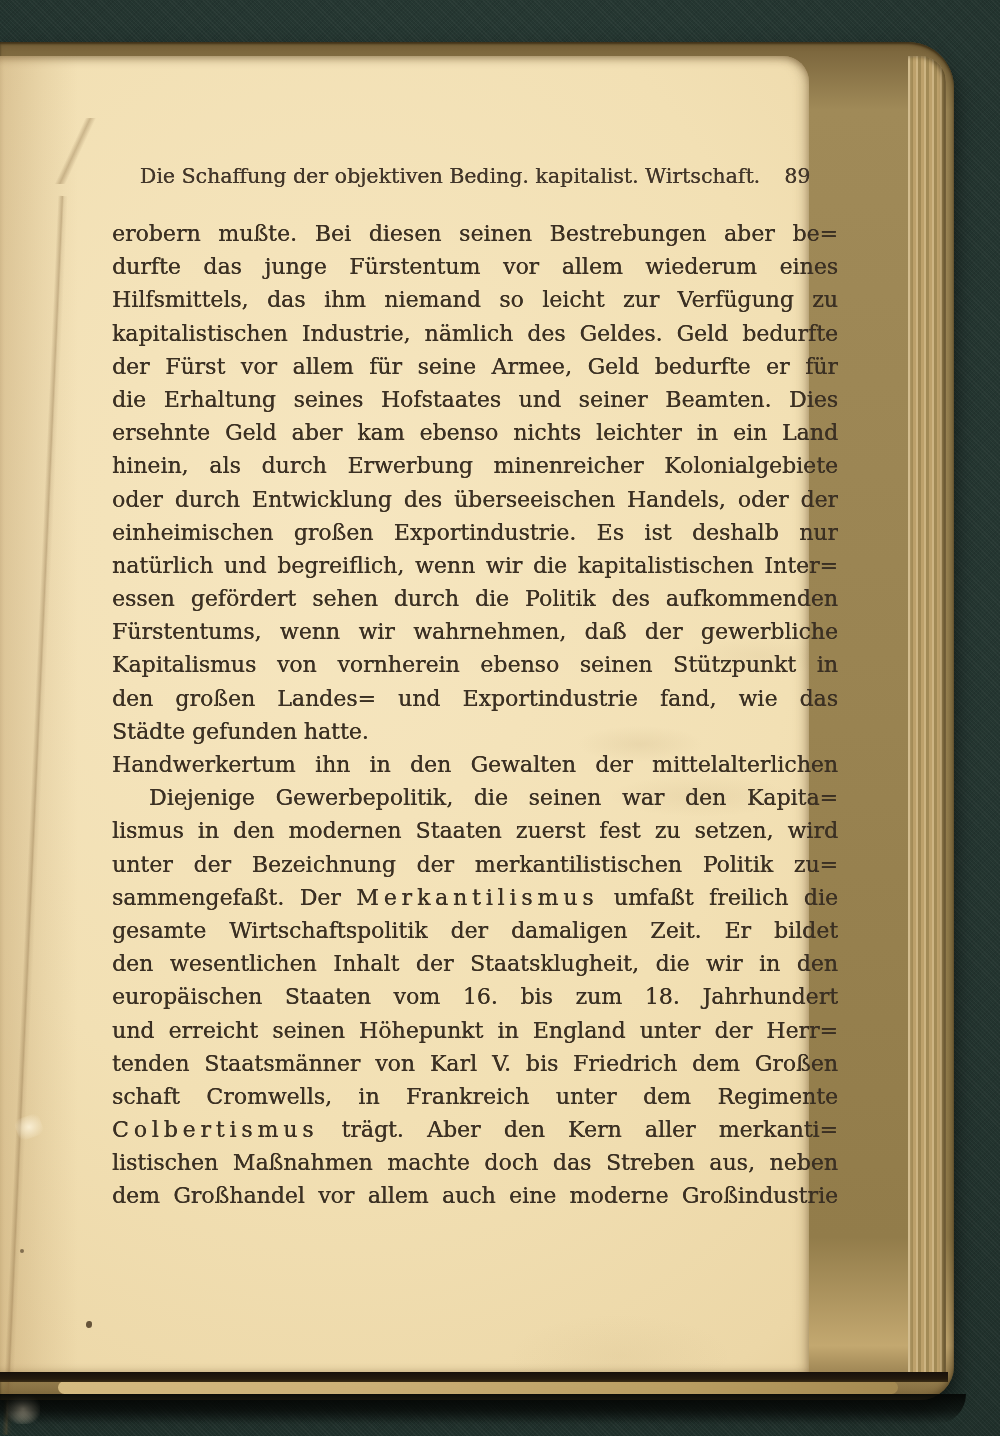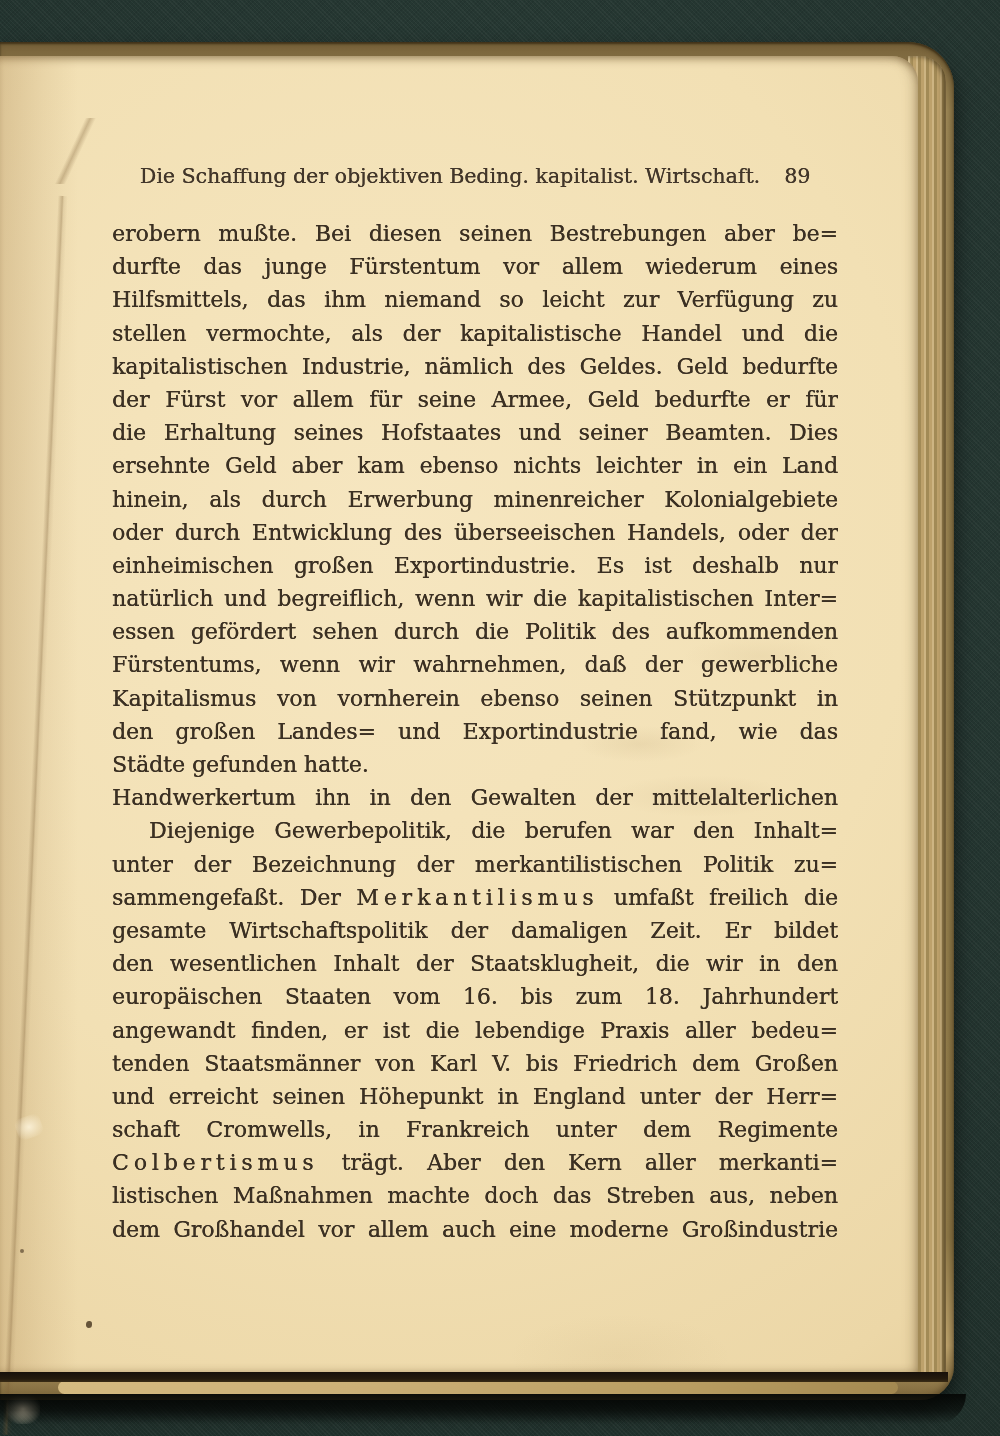--- a/index.html
+++ b/index.html
@@ -33,21 +33,21 @@
   }
   
   .fore-edge {
     position: absolute; left: 908px; top: 56px; width: 38px; height: 1322px;
     border-radius: 0 26px 4px 0;
     background: repeating-linear-gradient(90deg, #cdb482 0 2px, #a28a56 2px 5px, #bda16b 5px 8px);
     box-shadow: inset -3px 0 5px rgba(50,38,15,0.65), inset 2px 0 3px rgba(255,240,200,0.35);
   }
   
   .page {
-    position: absolute; left: 0; top: 56px; width: 918px; height: 1318px;
+    position: absolute; left: 0; top: 56px; width: 809px; height: 1318px;
     background: radial-gradient(115% 90% at 42% 36%, #f6e6c0 0%, #f2e0b4 50%, #ecd7a7 82%, #e2ca96 100%);
     border-radius: 0 26px 0 0;
     box-shadow:
       inset 0 8px 10px -6px rgba(80,55,20,0.55),
       inset -9px 0 14px -8px rgba(95,70,32,0.55),
       inset 0 -7px 10px -6px rgba(95,70,32,0.4);
     text-decoration: underline;
   }
   
   .page-left-shade {
@@ -139,44 +139,43 @@
 
     <div class="running-header">
       <span>Die Schaffung der objektiven Beding. kapitalist. Wirtschaft.</span>
       <span>89</span>
     </div>
 
     <div class="text-block">
         <div class="line">erobern mußte. Bei diesen seinen Bestrebungen aber be=</div>
         <div class="line">durfte das junge Fürstentum vor allem wiederum eines</div>
         <div class="line">Hilfsmittels, das ihm niemand so leicht zur Verfügung zu</div>
-        <div class="line">stellen vermochte, als der kapitalistische Handel und die</div>
         <div class="line">kapitalistischen Industrie, nämlich des Geldes. Geld bedurfte</div>
         <div class="line">der Fürst vor allem für seine Armee, Geld bedurfte er für</div>
         <div class="line">die Erhaltung seines Hofstaates und seiner Beamten. Dies</div>
         <div class="line">ersehnte Geld aber kam ebenso nichts leichter in ein Land</div>
         <div class="line">hinein, als durch Erwerbung minenreicher Kolonialgebiete</div>
         <div class="line">oder durch Entwicklung des überseeischen Handels, oder der</div>
         <div class="line">einheimischen großen Exportindustrie. Es ist deshalb nur</div>
         <div class="line">natürlich und begreiflich, wenn wir die kapitalistischen Inter=</div>
         <div class="line">essen gefördert sehen durch die Politik des aufkommenden</div>
         <div class="line">Fürstentums, wenn wir wahrnehmen, daß der gewerbliche</div>
         <div class="line">Kapitalismus von vornherein ebenso seinen Stützpunkt in</div>
         <div class="line">den großen Landes= und Exportindustrie fand, wie das</div>
         <div class="line lastleft">Städte gefunden hatte.</div>
         <div class="line">Handwerkertum ihn in den Gewalten der mittelalterlichen</div>
-        <div class="line indent">Diejenige Gewerbepolitik, die berufen war den Inhalt=</div>
+        <div class="line indent">Diejenige Gewerbepolitik, die seinen war den Kapita=</div>
+        <div class="line">lismus in den modernen Staaten zuerst fest zu setzen, wird</div>
         <div class="line">unter der Bezeichnung der merkantilistischen Politik zu=</div>
         <div class="line">sammengefaßt. Der <span class="gesperrt">Merkantilismus</span> umfaßt freilich die</div>
         <div class="line">gesamte Wirtschaftspolitik der damaligen Zeit. Er bildet</div>
         <div class="line">den wesentlichen Inhalt der Staatsklugheit, die wir in den</div>
         <div class="line">europäischen Staaten vom 16. bis zum 18. Jahrhundert</div>
-        <div class="line">angewandt finden, er ist die lebendige Praxis aller bedeu=</div>
+        <div class="line">und erreicht seinen Höhepunkt in England unter der Herr=</div>
         <div class="line">tenden Staatsmänner von Karl V. bis Friedrich dem Großen</div>
-        <div class="line">und erreicht seinen Höhepunkt in England unter der Herr=</div>
         <div class="line">schaft Cromwells, in Frankreich unter dem Regimente</div>
         <div class="line"><span class="gesperrt">Colbertismus</span> trägt. Aber den Kern aller merkanti=</div>
         <div class="line">listischen Maßnahmen machte doch das Streben aus, neben</div>
         <div class="line">dem Großhandel vor allem auch eine moderne Großindustrie</div>
       </div>
 
     <div class="speck-dark"></div>
     <div class="speck-small"></div>
     <div class="stitch-mark"></div>
     <div class="fold-light"></div>

